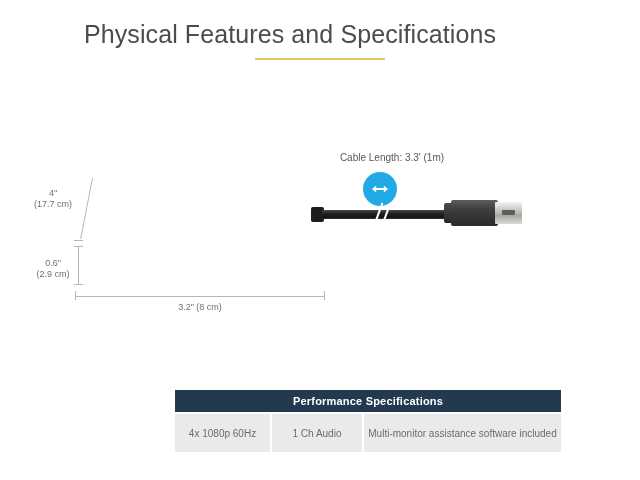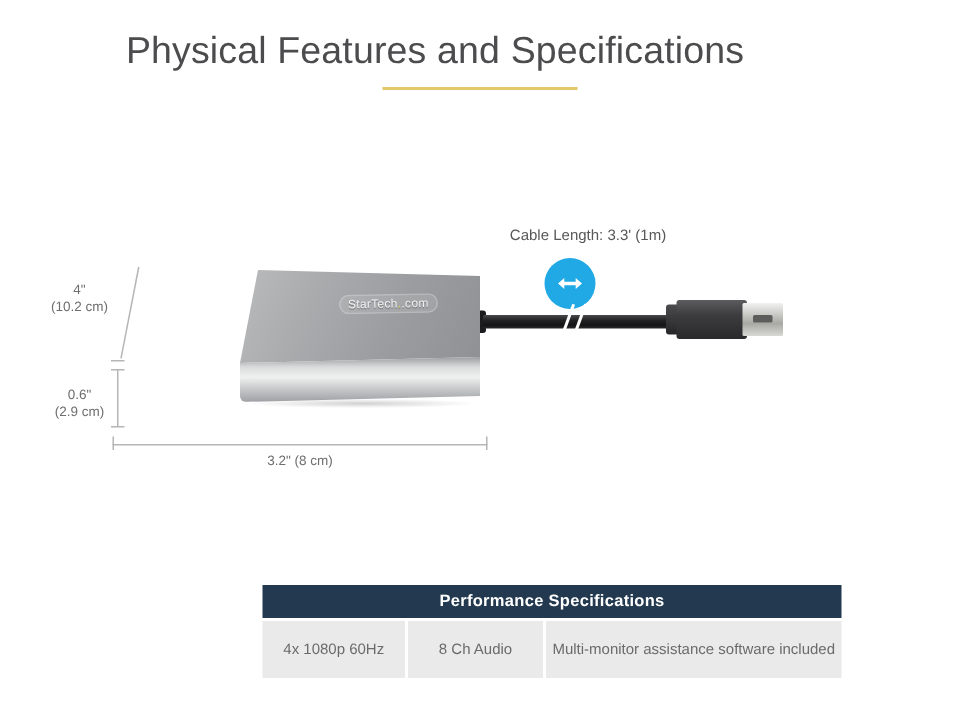--- a/index.html
+++ b/index.html
@@ -302,31 +302,24 @@
   <div class="cable-wire"></div>
   <div class="cable-break">
     <i class="b1"></i>
       <i class="b2"></i>
   </div>
   <div class="usb-collar"></div>
   <div class="usb-housing"></div>
   <div class="usb-metal"></div>
   <div class="usb-metal-slot"></div>
 
-  <div class="device">
-    <div class="device-top">
-      <div class="logo-badge"><span>StarTech</span><span class="dot">.</span><span>.com</span></div>
-    </div>
-    <div class="device-front"></div>
-    <div class="device-shadow"></div>
-  </div>
 
   <div class="dim-label dim-height-label">
     <div>4"</div>
-    <div>(10.2 cm)</div>
+    <div>(17.7 cm)</div>
   </div>
   <div class="dim-label dim-depth-label">
     <div>0.6"</div>
     <div>(2.9 cm)</div>
   </div>
   <div class="dim-label dim-width-label">3.2" (8 cm)</div>
 
   <div class="dim-line-height"></div>
   <div class="dim-line-depth"></div>
   <div class="dim-line-width"></div>
@@ -334,16 +327,16 @@
   <div class="dim-tick tick-h2"></div>
   <div class="dim-tick tick-h3"></div>
   <div class="dim-tick tick-w1"></div>
   <div class="dim-tick tick-w2"></div>
 </div>
 
 <div class="spec-table">
   <div class="spec-header">Performance  Specifications</div>
   <div class="spec-row">
     <div class="spec-cell c1">4x 1080p 60Hz</div>
-    <div class="spec-cell c2">8 Ch Audio</div>
+    <div class="spec-cell c2">1 Ch Audio</div>
     <div class="spec-cell c3">Multi-monitor assistance software included</div>
   </div>
 </div>
 
 </body></html>

